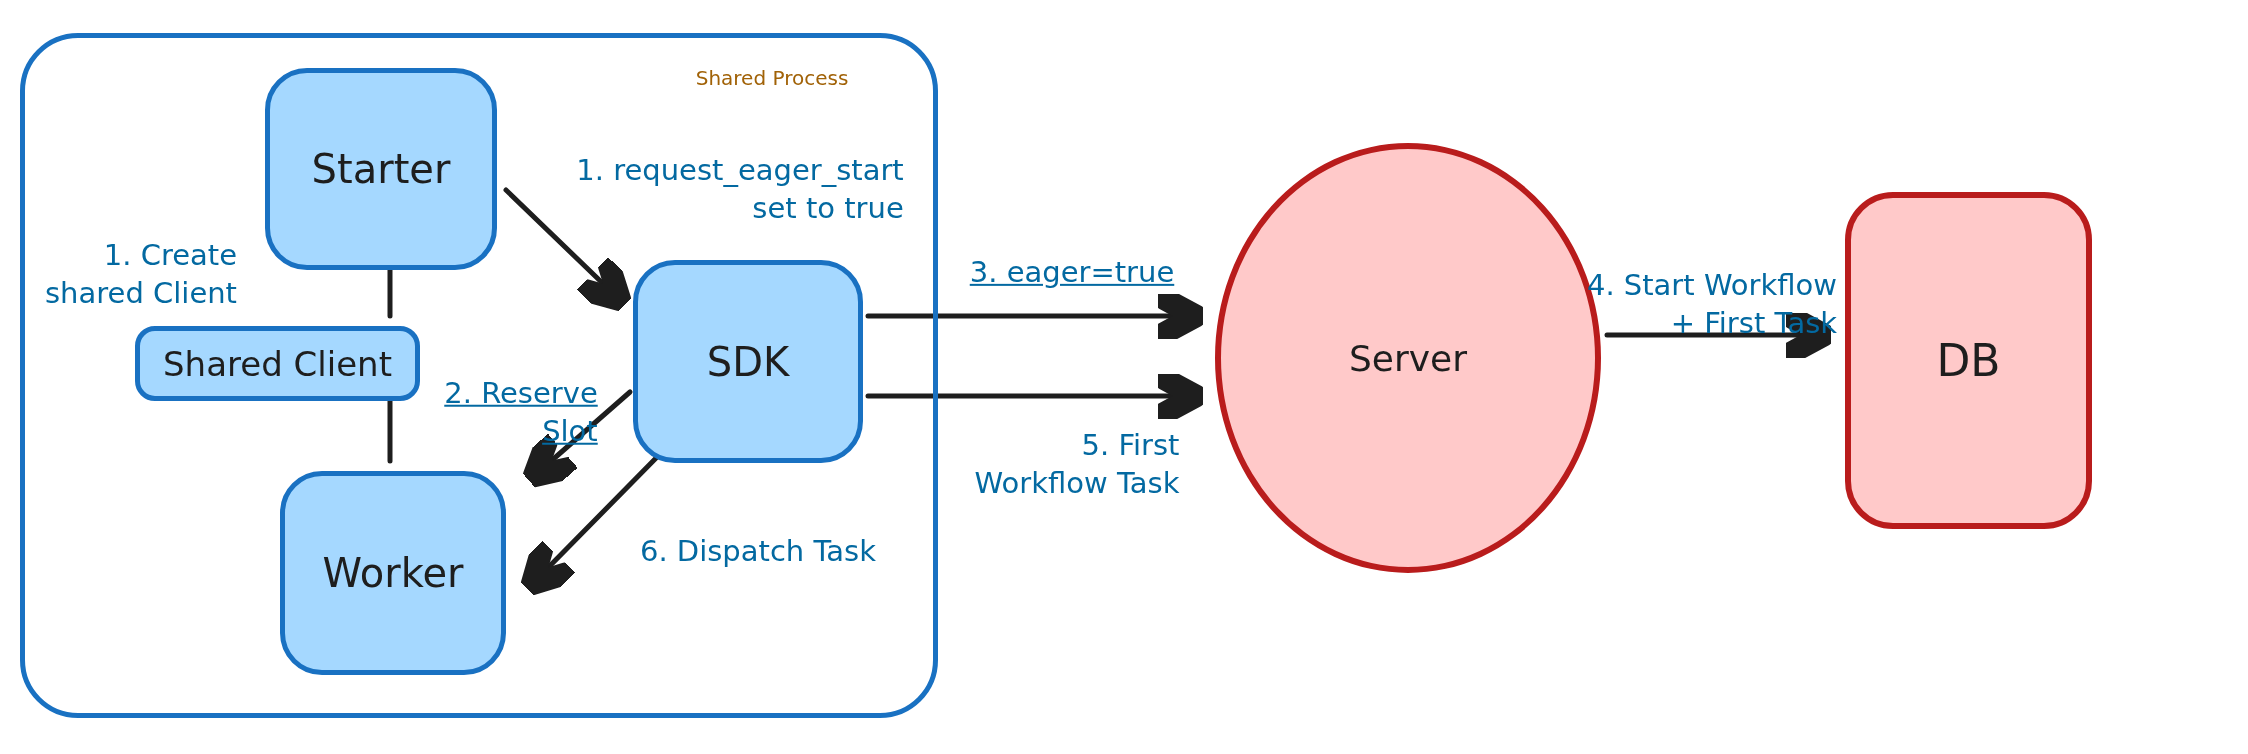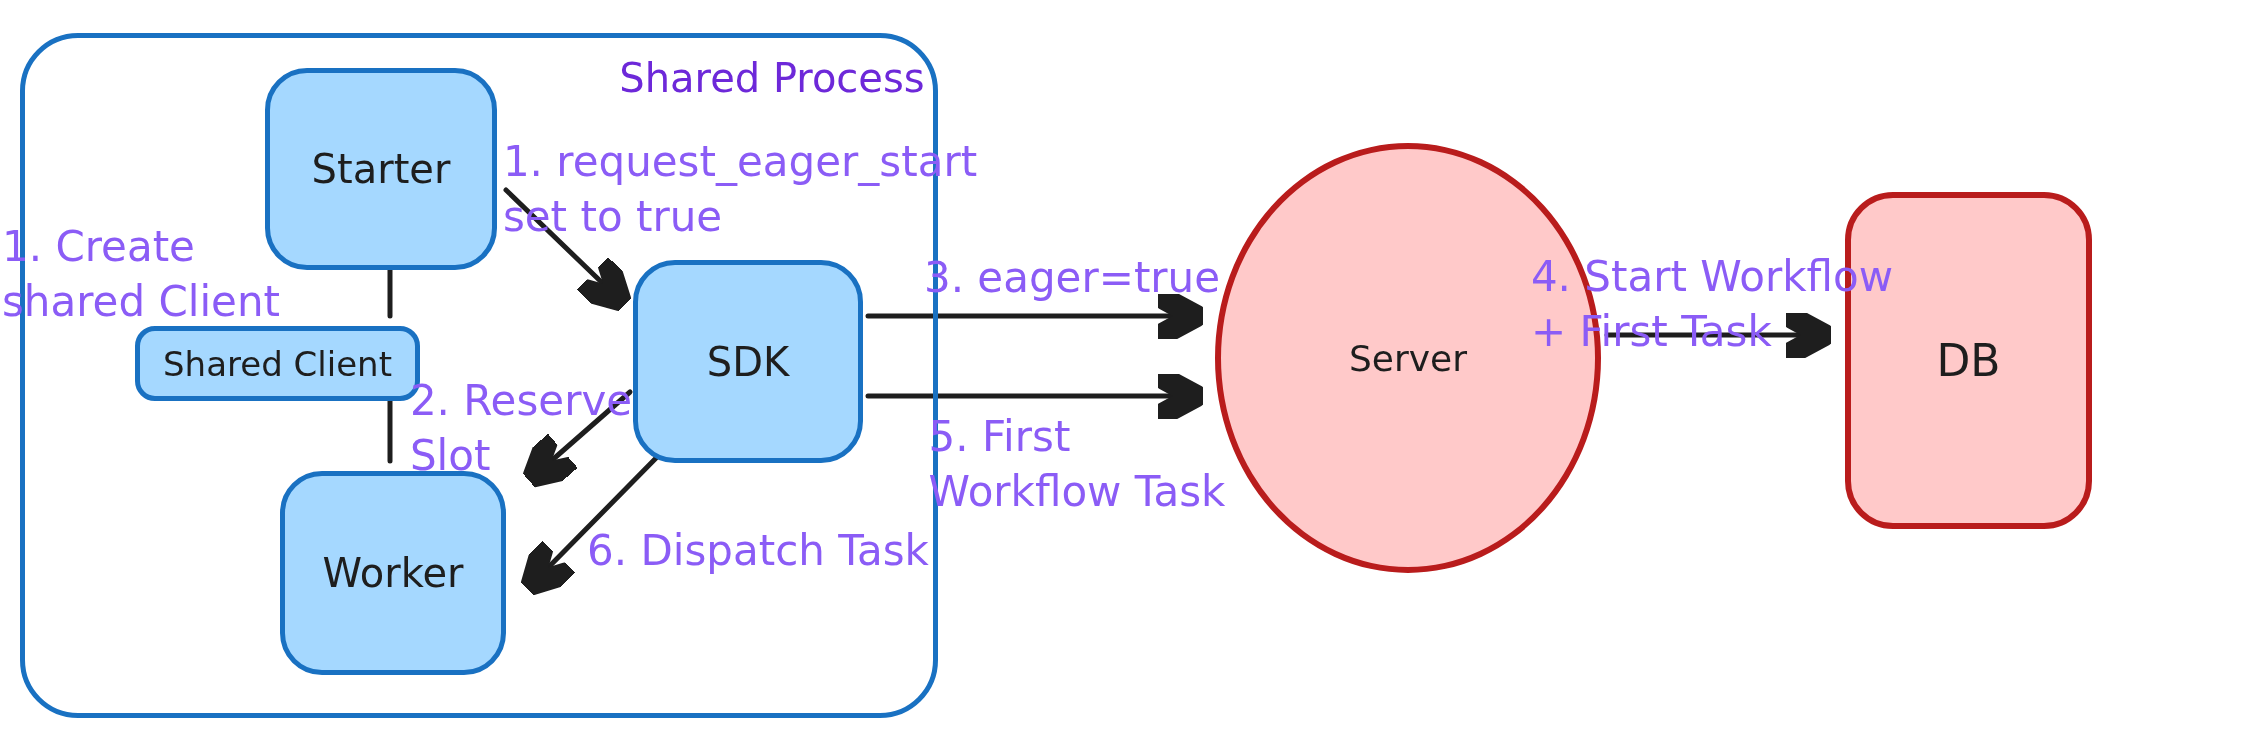--- a/index.html
+++ b/index.html
@@ -23,22 +23,22 @@
     left: 20px; top: 33px;
     width: 918px; height: 685px;
     border: 5px solid #1971c2;
     border-radius: 58px;
     background: transparent;
     box-sizing: border-box;
   }
   .process-title {
     left: 772px; top: 78px;
     transform: translate(-50%, -50%);
-    color: #6d28d9;
-    font-size: 40px;
+    color: #a16207;
+    font-size: 20px;
     font-weight: 500;
     white-space: nowrap;
   }
 
   
   .node {
     display: flex;
     align-items: center;
     justify-content: center;
     box-sizing: border-box;
@@ -58,31 +58,31 @@
   .starter  { left: 265px;  top: 60px;  width: 232px; height: 202px; border-radius: 42px; font-size: 40px; }
   .shared-client { left: 135px; top: 318px; width: 285px; height: 75px; border-radius: 20px; font-size: 34px; }
   .worker   { left: 280px;  top: 463px; width: 226px; height: 204px; border-radius: 42px; font-size: 40px; }
   .sdk      { left: 633px;  top: 252px; width: 230px; height: 203px; border-radius: 42px; font-size: 40px; }
   .server   { left: 1215px; top: 143px; width: 386px; height: 430px; border-radius: 50%;  font-size: 36px; }
   .db       { left: 1845px; top: 192px; width: 247px; height: 337px; border-radius: 48px; font-size: 44px; }
 
   
   .note {
     transform: translate(-50%, -50%);
-    font-size: 42px;
+    font-size: 29px;
     line-height: 1.32;
-    text-align: left;
+    text-align: right;
     white-space: pre-line;
-    color: #8b5cf6;
+    color: #0369a1;
   }
   .n-create   { left: 141px;  top: 258px; margin-top: 16px; }
   .n-request  { left: 740px;  top: 189px; }
-  .n-reserve  { left: 521px;  top: 428px; }
+  .n-reserve  { left: 521px;  top: 412px; text-decoration: underline; }
   .n-dispatch { left: 758px;  top: 551px; }
-  .n-eager    { left: 1072px; top: 278px; }
+  .n-eager    { left: 1072px; top: 272px; text-decoration: underline; }
   .n-first    { left: 1077px; top: 464px; }
   .n-start    { left: 1712px; top: 278px; margin-top: 26px; }
 
   svg.wires {
     position: absolute;
     left: 0; top: 0;
     width: 2248px;
     height: 754px;
     pointer-events: none;
   }

